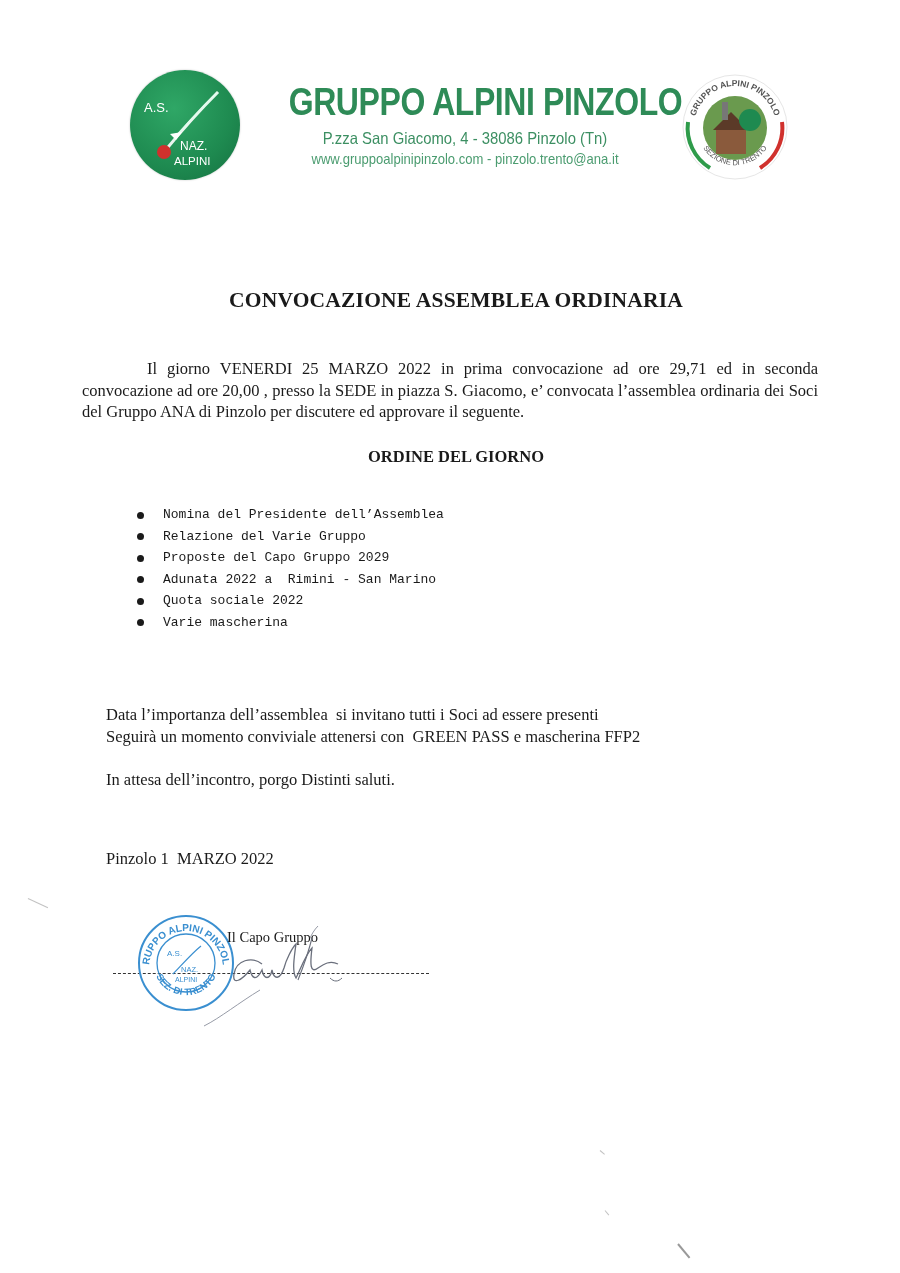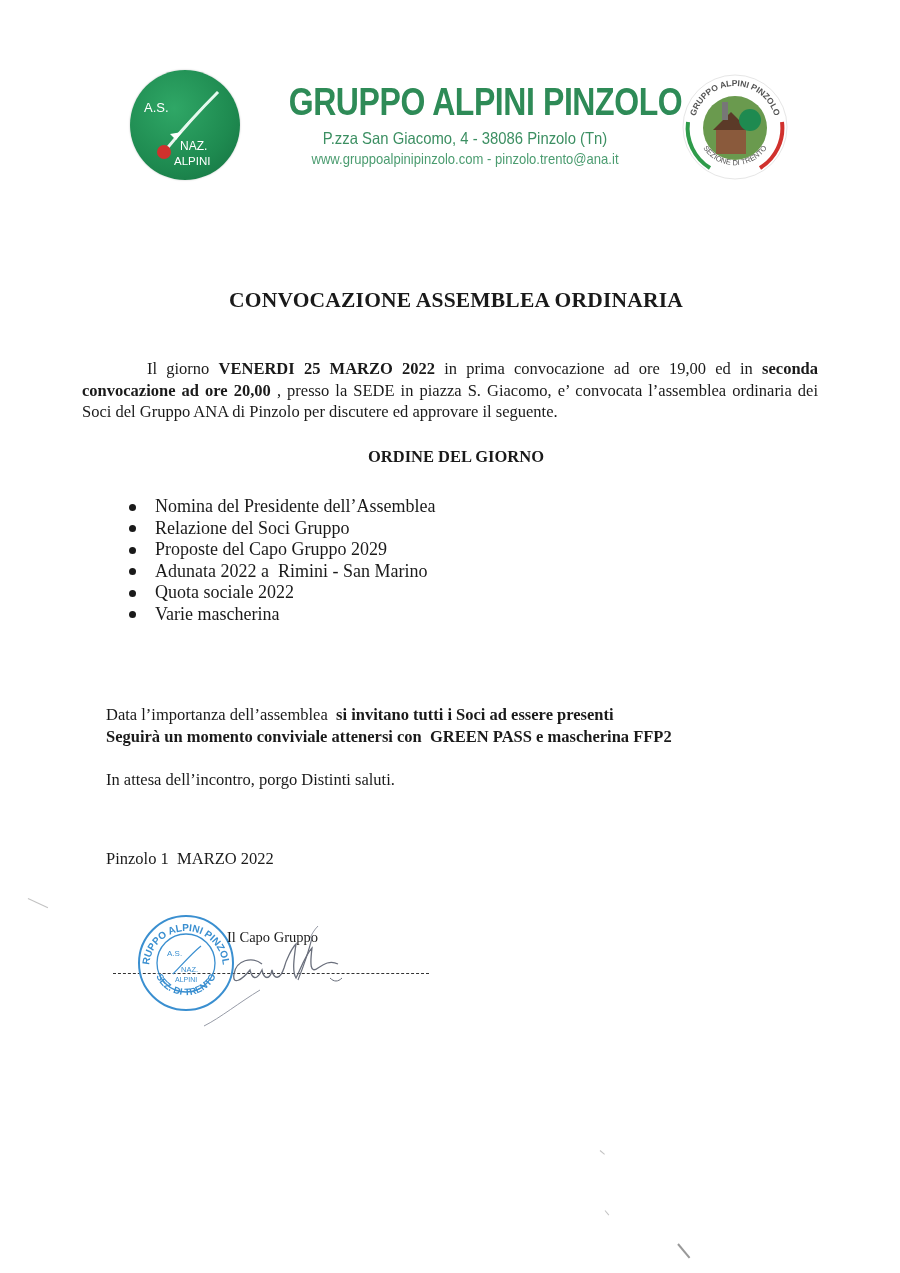--- a/index.html
+++ b/index.html
@@ -23,23 +23,23 @@
                   font-family: "Liberation Sans", "DejaVu Sans", sans-serif; font-size: 14.5px;
                   color: #4b9c70; transform: scaleX(0.9); transform-origin: center; white-space: nowrap; }
   .logo-right { left: 680px; top: 72px; width: 110px; height: 110px; }
   .logo-right svg { width: 110px; height: 110px; display: block; }
 
   
   .title { left: 0; width: 912px; top: 288px; text-align: center; font-weight: bold; font-size: 21.5px;
            letter-spacing: 0.2px; }
   .para { left: 82px; width: 736px; top: 358px; font-size: 16.5px; line-height: 21.5px; text-align: justify; }
   .para .indent { display: inline-block; width: 65px; }
-  b { font-weight: bold; }
+  b { font-weight: normal; }
   .agenda-title { left: 0; width: 912px; top: 447px; text-align: center; font-weight: bold; font-size: 16.5px; }
-  .agenda { left: 118px; top: 488px; margin: 8px; padding: 0; list-style: none; font-size: 18px; }
+  .agenda { left: 118px; top: 488px; margin: 16px; padding: 0; list-style: none; font-size: 13px; font-family: Liberation Mono, monospace; }
   .agenda li { height: 21.6px; line-height: 21.6px; position: relative; padding-left: 29px; white-space: pre; }
   .agenda li .dot { position: absolute; left: 3px; top: 7.5px; width: 7px; height: 7px; border-radius: 50%; background: #1a1a1a; }
 
   .line { left: 82px; font-size: 16.5px; white-space: pre; margin-left: 24px; }
   .l1 { top: 705px; }
   .l2 { top: 727px; }
   .l3 { top: 770px; }
   .l4 { top: 849px; }
 
   
@@ -87,26 +87,26 @@
       <textPath href="#arcTop" startOffset="50%" text-anchor="middle">GRUPPO ALPINI PINZOLO</textPath>
     </text>
     <text font-family="Liberation Sans, sans-serif" font-size="7.5" fill="#555">
       <textPath href="#arcBot" startOffset="50%" text-anchor="middle">SEZIONE DI TRENTO</textPath>
     </text>
   </svg>
 </div>
 
 <div class="abs title">CONVOCAZIONE ASSEMBLEA ORDINARIA</div>
 
-<div class="abs para"><span class="indent"></span><span>Il giorno </span><b>VENERDI 25 MARZO 2022</b><span>  in prima convocazione ad ore 19,00 ed in </span><b>seconda convocazione ad ore 20,00</b><span> ,  presso la  SEDE in piazza S. Giacomo, e’ convocata l’assemblea ordinaria dei Soci del Gruppo ANA di Pinzolo  per discutere ed approvare il seguente.</span></div>
+<div class="abs para"><span class="indent"></span><span>Il giorno </span><b>VENERDI 25 MARZO 2022</b><span>  in prima convocazione ad ore 29,71 ed in </span><b>seconda convocazione ad ore 20,00</b><span> ,  presso la  SEDE in piazza S. Giacomo, e’ convocata l’assemblea ordinaria dei Soci del Gruppo ANA di Pinzolo  per discutere ed approvare il seguente.</span></div>
 
 <div class="abs agenda-title">ORDINE DEL GIORNO</div>
 <ul class="abs agenda">
   <li><span class="dot"></span><span>Nomina del Presidente dell’Assemblea</span></li>
-  <li><span class="dot"></span><span>Relazione del Soci Gruppo</span></li>
+  <li><span class="dot"></span><span>Relazione del Varie Gruppo</span></li>
   <li><span class="dot"></span><span>Proposte del Capo Gruppo 2029</span></li>
   <li><span class="dot"></span><span>Adunata 2022 a  Rimini - San Marino</span></li>
   <li><span class="dot"></span><span>Quota sociale 2022</span></li>
   <li><span class="dot"></span><span>Varie mascherina</span></li>
 </ul>
 
 <div class="abs line l1"><span>Data l’importanza dell’assemblea  </span><b>si invitano tutti i Soci ad essere presenti</b></div>
 <div class="abs line l2"><b>Seguirà un momento conviviale attenersi con  GREEN PASS e mascherina FFP2</b></div>
 <div class="abs line l3">In attesa dell’incontro, porgo Distinti saluti.</div>
 <div class="abs line l4">Pinzolo 1  MARZO 2022</div>

